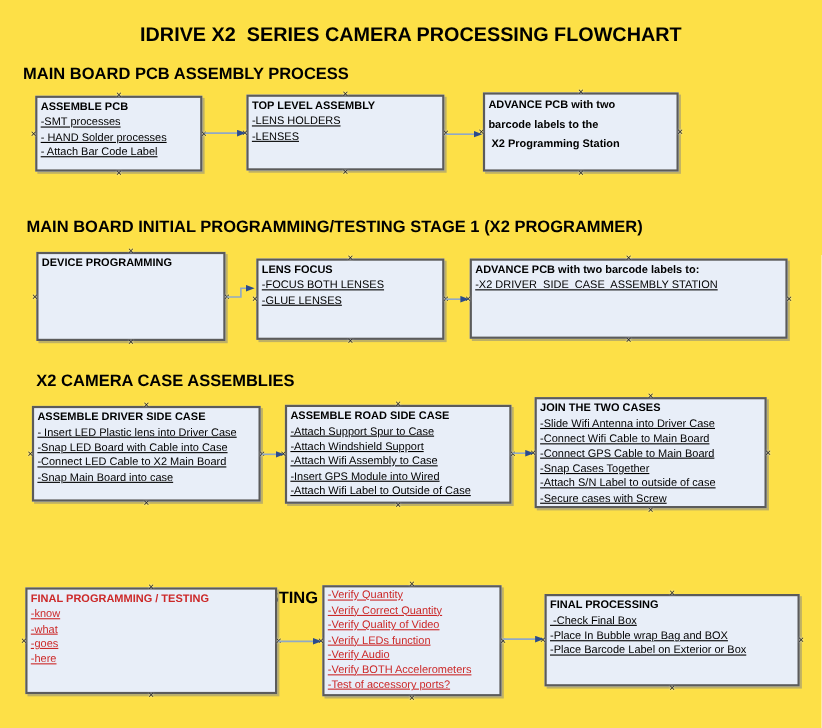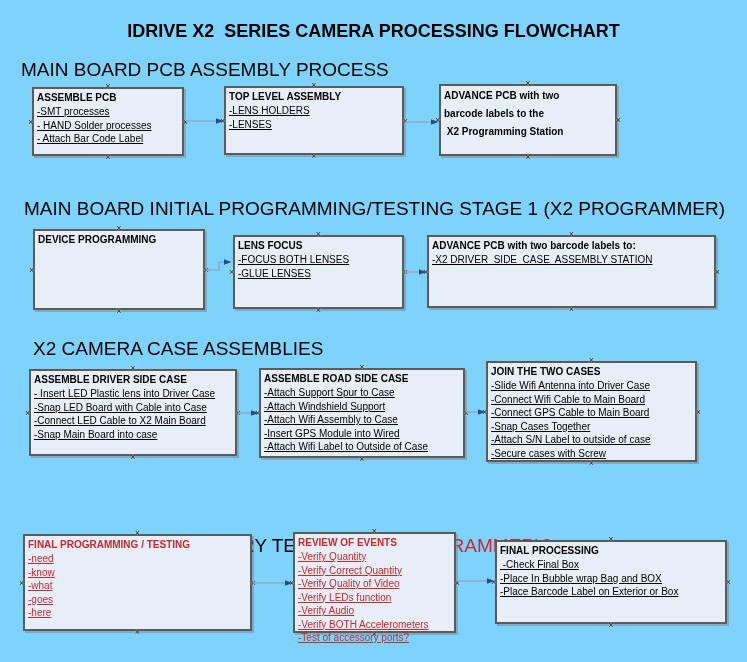--- a/index.html
+++ b/index.html
@@ -1,25 +1,25 @@
 <!DOCTYPE html>
 <html><head>
 <meta charset="utf-8">
 <style>
   html,body{margin:0;padding:0;background:#ffffff;}
   #canvas{
-    position:relative;width:747px;height:662px;background:#7dd3fc;
+    position:relative;width:747px;height:662px;background:#fde047;
     font-family:"Liberation Sans",sans-serif;color:#000;overflow:hidden;
   }
   .doc-title{
     position:absolute;left:0;top:21px;width:747px;text-align:center;
     font-size:18px;font-weight:bold;white-space:pre;letter-spacing:0px;
   }
   .section-header{
-    position:absolute;font-size:19px;font-weight:normal;white-space:pre;
+    position:absolute;font-size:15px;font-weight:bold;white-space:pre;
   }
   #h1{left:21px;top:59px;}
   #h2{left:24px;top:198px;}
   #h3{left:33px;top:338px;}
   #h4{left:33px;top:487px;margin-top:48px;}
   .red-text{color:#cc2929;margin-left:9px;}
   .box{
     position:absolute;box-sizing:border-box;background:#e8eef8;
     border:2px solid #5b5b5b;box-shadow:2px 2px 0 rgba(130,130,130,0.5);
     padding:1px 3px 2px 3px;
@@ -166,33 +166,31 @@
       </div>
   <span class="handle t">×</span>
       <span class="handle b">×</span>
       <span class="handle l">×</span>
       <span class="handle r">×</span>
     </div>
 
   <div class="box red" id="b41">
     <div class="box-title">FINAL PROGRAMMING / TESTING</div>
     <div>
-        <div class="item">-need</div>
         <div class="item">-know</div>
         <div class="item">-what</div>
         <div class="item">-goes</div>
         <div class="item">-here</div>
       </div>
   <span class="handle t">×</span>
       <span class="handle b">×</span>
       <span class="handle l">×</span>
       <span class="handle r">×</span>
     </div>
   <div class="box red" id="b42">
-    <div class="box-title">REVIEW OF EVENTS</div>
     <div>
         <div class="item">-Verify Quantity</div>
         <div class="item">-Verify Correct Quantity</div>
         <div class="item">-Verify Quality of Video</div>
         <div class="item">-Verify LEDs function</div>
         <div class="item">-Verify Audio</div>
         <div class="item">-Verify BOTH Accelerometers</div>
         <div class="item">-Test of accessory ports?</div>
       </div>
   <span class="handle t">×</span>

